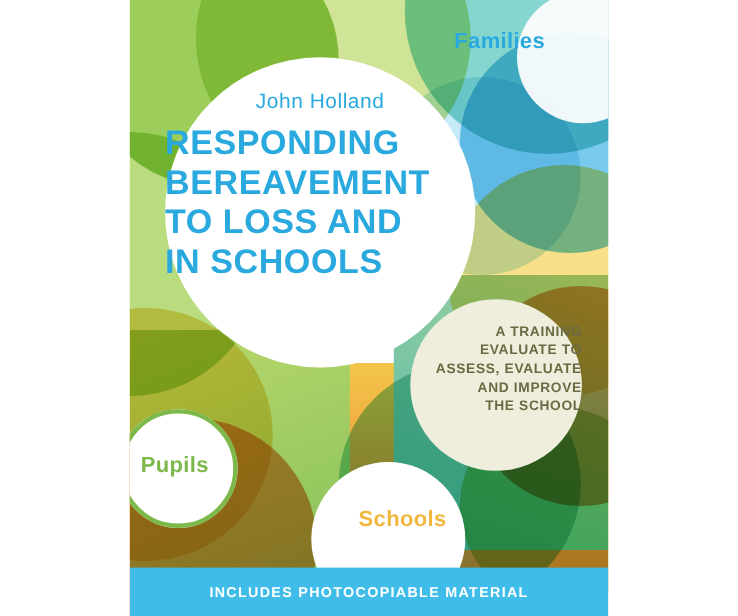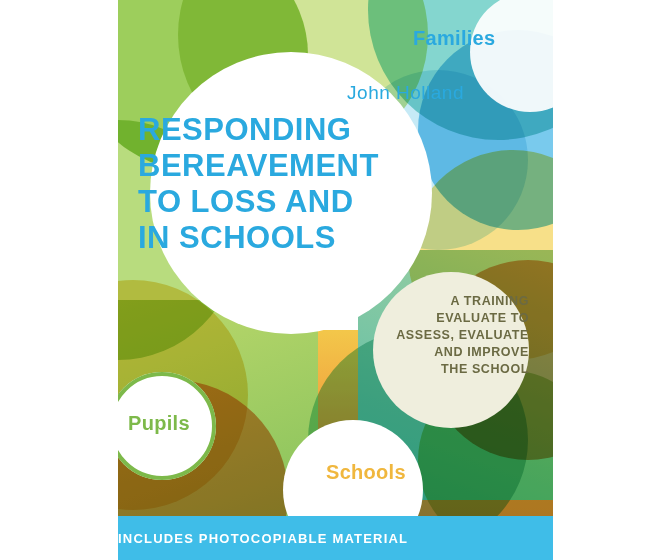--- a/index.html
+++ b/index.html
@@ -64,20 +64,21 @@
   
   .footer {
     position: absolute;
     left: 0;
     bottom: 0;
     width: 435px;
     height: 44px;
     background: #3fbde8;
     display: flex;
     align-items: center;
+    justify-content: center;
   }
   .footer span {
     color: #ffffff;
     font-size: 13px;
     letter-spacing: 1.2px;
     font-weight: bold;
   }
 
   
   .title-circle {
@@ -87,37 +88,37 @@
     width: 282px;
     height: 282px;
     border-radius: 50%;
     background: #ffffff;
     box-shadow: 0 0 0 0 rgba(0,0,0,0);
   }
   .author {
     position: absolute;
     left: 0; top: 82px;
     width: 346px;
-    text-align: right;
+    text-align: center;
     color: #2aa9df;
     font-size: 19px;
     letter-spacing: 0.5px;
   }
   .title {
     position: absolute;
     left: 20px;
     top: 112px;
     width: 400px;
     color: #2aa9df;
     font-size: 31px;
     line-height: 36px;
     font-weight: bold;
     letter-spacing: 0.5px;
   }
-  .title div { white-space: nowrap; }
+  .title div { white-space: nowrap; margin-left: 12px; }
 
   
   .sub-circle {
     position: absolute;
     left: 255px;
     top: 272px;
     width: 156px;
     height: 156px;
     border-radius: 50%;
     background: #efeedd;

